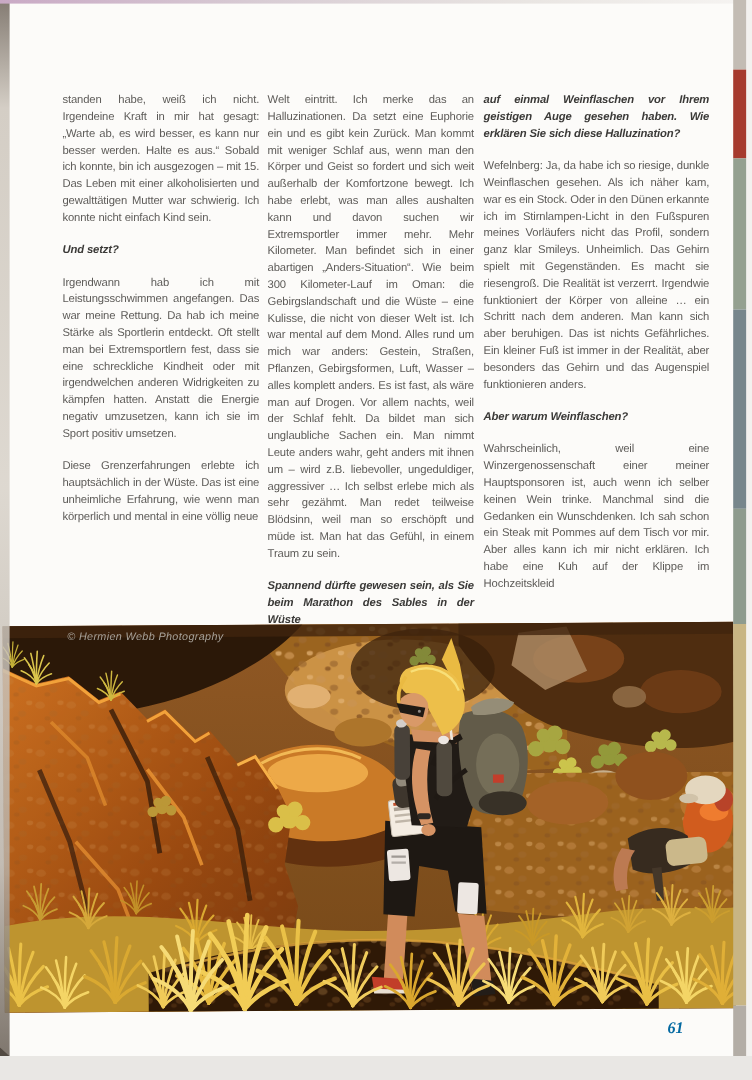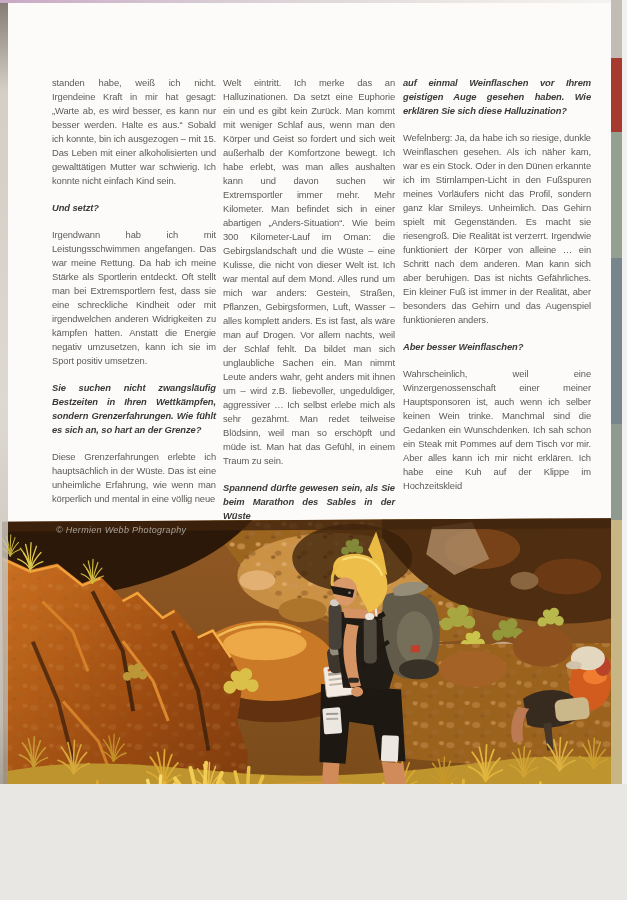--- a/index.html
+++ b/index.html
@@ -1,16 +1,16 @@
 <!DOCTYPE html>
 <html lang="de"><head>
 <meta charset="utf-8">
 <style>
   html,body{margin:0;padding:0;background:#e9e7e4;}
-  .scan{position:relative;width:627px;height:784px;background:#fcfbf9;overflow:hidden;
+  .scan{position:relative;width:627px;height:880px;background:#fcfbf9;overflow:hidden;
         font-family:"Liberation Sans",sans-serif;}
   
   .edge-top{position:absolute;left:0;top:0;width:627px;height:3px;
     background:linear-gradient(90deg,#c9a9c5,#d8ccd4 35%,#e9e5e2 70%,#f6f4f2);z-index:6;}
   .edge-left{position:absolute;left:0;top:0;width:8px;height:900px;z-index:5;
     background:linear-gradient(180deg,#6f655b 0%,#cdc6bc 10%,#d8d2c9 45%,#b9b1a7 80%,#5f554b 100%);
     opacity:.85;}
   .edge-right{position:absolute;left:611px;top:0;width:11px;height:900px;z-index:6;}
   .edge-right div{width:100%;}
   .edge-right-outer{position:absolute;left:622px;top:0;width:5px;height:900px;background:#f3f1ef;z-index:6;}
@@ -40,33 +40,32 @@
 </style>
 </head>
 <body>
 
 <div class="scan">
 
   <div class="col col1">
     <p>standen habe, weiß ich nicht. Irgendeine Kraft in mir hat gesagt: „Warte ab, es wird besser, es kann nur besser werden. Halte es aus.“ Sobald ich konnte, bin ich ausgezogen – mit 15. Das Leben mit einer alkoholisierten und gewalttätigen Mutter war schwierig. Ich konnte nicht einfach Kind sein.</p>
     <p class="q">Und setzt?</p>
     <p>Irgendwann hab ich mit Leistungsschwimmen angefangen. Das war meine Rettung. Da hab ich meine Stärke als Sportlerin entdeckt. Oft stellt man bei Extremsportlern fest, dass sie eine schreckliche Kindheit oder mit irgendwelchen anderen Widrigkeiten zu kämpfen hatten. Anstatt die Energie negativ umzusetzen, kann ich sie im Sport positiv umsetzen.</p>
-    <p class="q">Sie suchen nicht zwangsläufig Bestzeiten in Ihren Wettkämpfen, sondern Grenzerfahrungen. Wie fühlt es sich an, so hart an der Grenze?</p>
     <p>Diese Grenzerfahrungen erlebte ich hauptsächlich in der Wüste. Das ist eine unheimliche Erfahrung, wie wenn man körperlich und mental in eine völlig neue</p>
   </div>
 
   <div class="col col2">
     <p>Welt eintritt. Ich merke das an Halluzinationen. Da setzt eine Euphorie ein und es gibt kein Zurück. Man kommt mit weniger Schlaf aus, wenn man den Körper und Geist so fordert und sich weit außerhalb der Komfortzone bewegt. Ich habe erlebt, was man alles aushalten kann und davon suchen wir Extremsportler immer mehr. Mehr Kilometer. Man befindet sich in einer abartigen „Anders-Situation“. Wie beim 300 Kilometer-Lauf im Oman: die Gebirgslandschaft und die Wüste – eine Kulisse, die nicht von dieser Welt ist. Ich war mental auf dem Mond. Alles rund um mich war anders: Gestein, Straßen, Pflanzen, Gebirgsformen, Luft, Wasser – alles komplett anders. Es ist fast, als wäre man auf Drogen. Vor allem nachts, weil der Schlaf fehlt. Da bildet man sich unglaubliche Sachen ein. Man nimmt Leute anders wahr, geht anders mit ihnen um – wird z.B. liebevoller, ungeduldiger, aggressiver … Ich selbst erlebe mich als sehr gezähmt. Man redet teilweise Blödsinn, weil man so erschöpft und müde ist. Man hat das Gefühl, in einem Traum zu sein.</p>
     <p class="q">Spannend dürfte gewesen sein, als Sie beim Marathon des Sables in der Wüste</p>
   </div>
 
   <div class="col col3">
     <p class="q">auf einmal Weinflaschen vor Ihrem geistigen Auge gesehen haben. Wie erklären Sie sich diese Halluzination?</p>
     <p>Wefelnberg: Ja, da habe ich so riesige, dunkle Weinflaschen gesehen. Als ich näher kam, war es ein Stock. Oder in den Dünen erkannte ich im Stirnlampen-Licht in den Fußspuren meines Vorläufers nicht das Profil, sondern ganz klar Smileys. Unheimlich. Das Gehirn spielt mit Gegenständen. Es macht sie riesengroß. Die Realität ist verzerrt. Irgendwie funktioniert der Körper von alleine … ein Schritt nach dem anderen. Man kann sich aber beruhigen. Das ist nichts Gefährliches. Ein kleiner Fuß ist immer in der Realität, aber besonders das Gehirn und das Augenspiel funktionieren anders.</p>
-    <p class="q">Aber besser Weinflaschen?</p>
+    <p class="q">Aber warum Weinflaschen?</p>
     <p>Wahrscheinlich, weil eine Winzergenossenschaft einer meiner Hauptsponsoren ist, auch wenn ich selber keinen Wein trinke. Manchmal sind die Gedanken ein Wunschdenken. Ich sah schon ein Steak mit Pommes auf dem Tisch vor mir. Aber alles kann ich mir nicht erklären. Ich habe eine Kuh auf der Klippe im Hochzeitskleid</p>
   </div>
 
   <div class="credit">© Hermien Webb Photography</div>
 
   <div class="photo">
     <svg width="609" height="322" viewBox="0 0 609 322" xmlns="http://www.w3.org/2000/svg">
       <defs>
         <linearGradient id="bg" x1="0" y1="0" x2="0" y2="1">
           <stop offset="0" stop-color="#8a5624"></stop>

